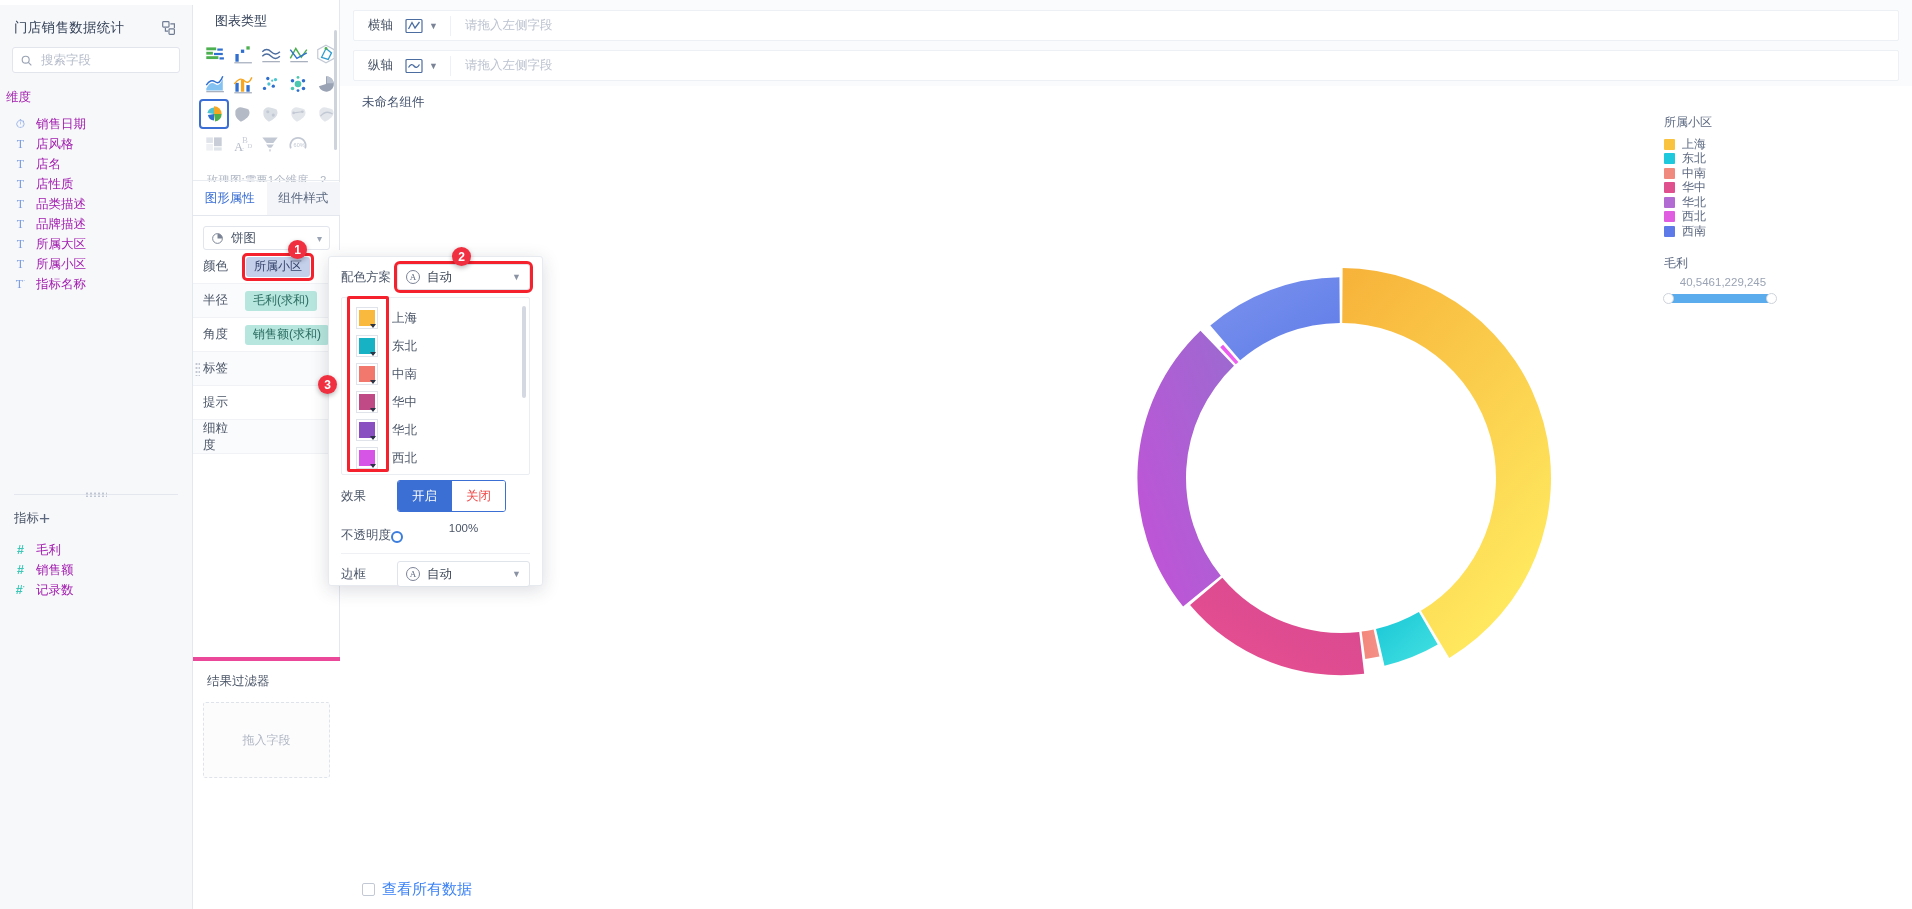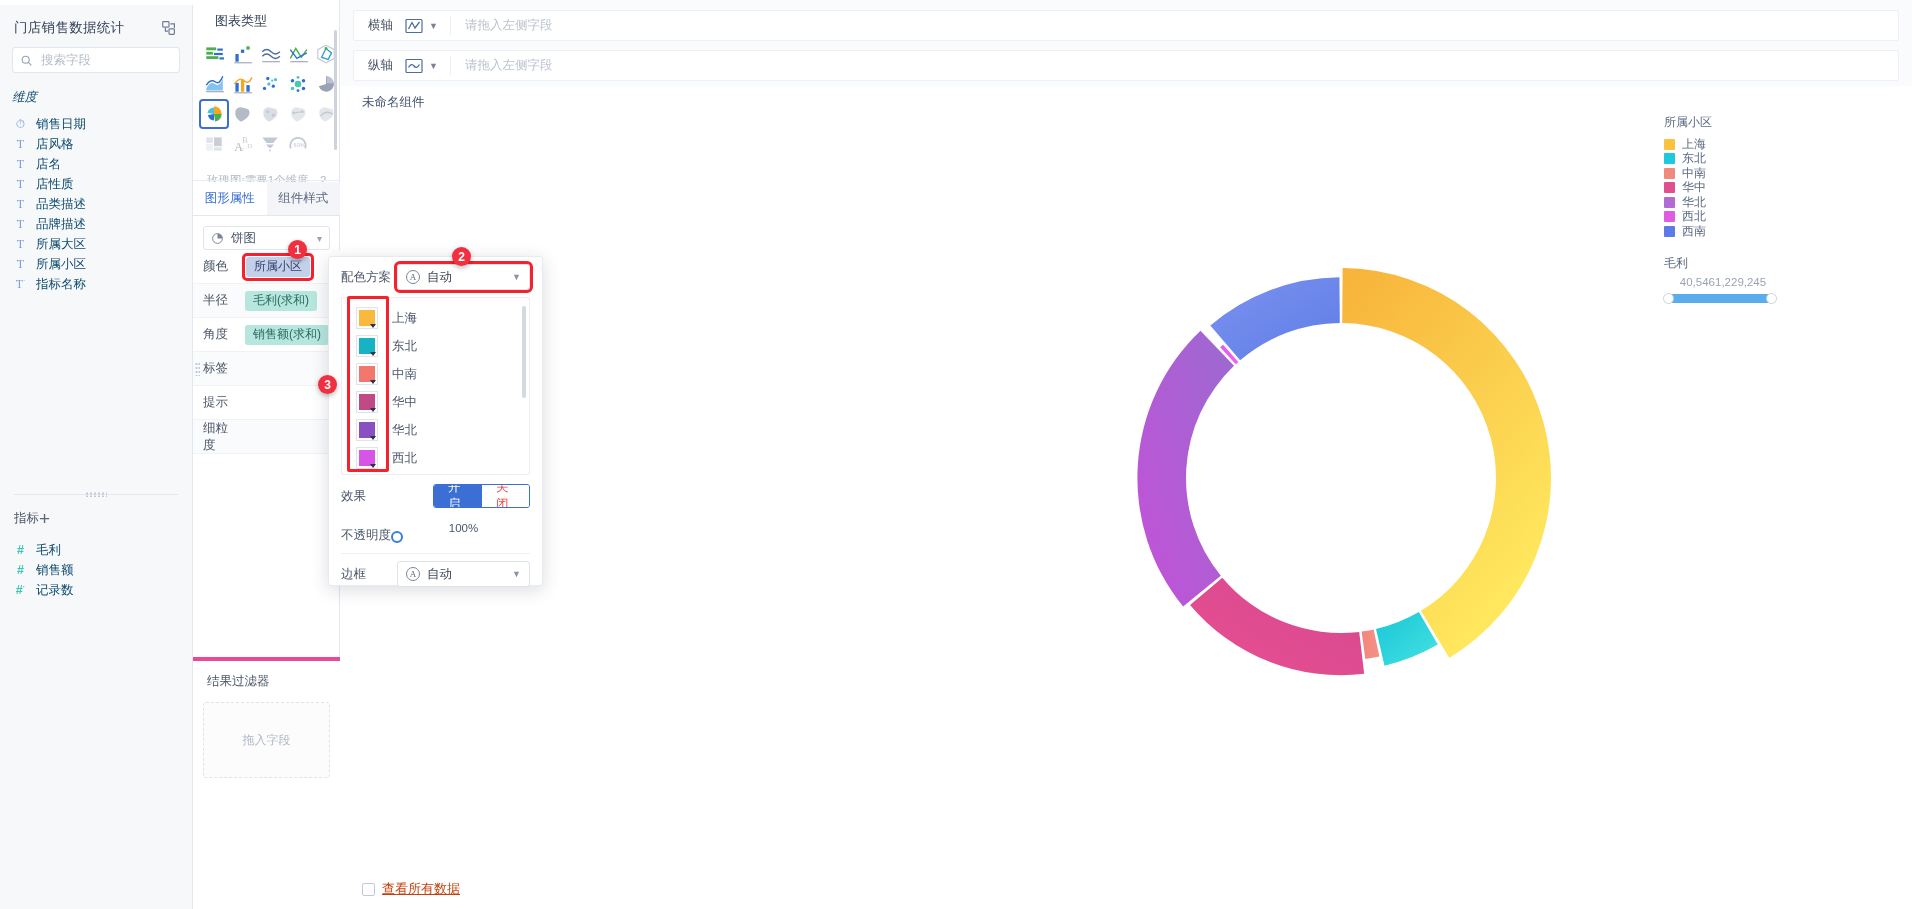--- a/index.html
+++ b/index.html
@@ -29,34 +29,34 @@
     margin: 2px 12px 0 12px; height: 26px; background: #fff;
     border: 1px solid #e2e5ec; border-radius: 3px;
     display: flex; align-items: center; padding: 0 7px; gap: 6px;
   }
   .searchbox svg { width: 13px; height: 13px; color: #9aa3b4; flex: none;}
   .searchbox input {
     border: 0; outline: 0; background: transparent; width: 100%;
     font-size: 12.5px; color: #3d4757; font-family: inherit;
   }
   .searchbox input::placeholder { color: #b6bdcb; }
-  .sec-label { padding: 16px 14px 8px 12px; font-size: 12.5px; color: #0c4a6e; font-style: italic; }
+  .sec-label { padding: 16px 14px 8px 6px; font-size: 12.5px; color: #a21caf; }
   .field-list { padding: 0; }
   .field-item {
     display: flex; align-items: center; gap: 9px;
     padding: 4px 14px; height: 20px; cursor: pointer;
   }
   .field-item .ic {
     width: 13px; text-align: center; flex: none;
     font-size: 12px; color: #7b9ce0; font-family: "Liberation Serif", serif;
   }
   .field-item .ic.tIc { font-weight: 400; }
   .field-item .ic.clock { color:#7b9ce0; }
   .field-item .ic.hash { color: #3fc6b7; font-family: "Liberation Sans", sans-serif; font-weight:600; font-size:12.5px;}
-  .field-item .nm { font-size: 12.5px; color: #0c4a6e; white-space: nowrap; }
+  .field-item .nm { font-size: 12.5px; color: #a21caf; white-space: nowrap; }
   .fp-divider {
     position:absolute; left: 14px; right: 14px; height:1px; background:#e4e7ed;
   }
   .graber {
     position:absolute; left: 50%; transform: translateX(-50%);
     width: 22px; height: 5px;
     background-image: radial-gradient(circle, #c0c6d2 1px, transparent 1.2px);
     background-size: 4px 3px;
   }
   .metrics-head {
@@ -175,21 +175,21 @@
     background: #e8eaef; position: relative;
   }
   .lm-fill { position:absolute; left: 5px; right: 5px; top:0; bottom:0; background:#5bacec; border-radius:5px;}
   .lm-knob { position:absolute; top:-1px; width: 11px; height: 11px; border-radius:50%; background:#fff; border:1px solid #cdd3dc;}
 
   .bottombar {
     position: absolute; left: 0; right: 0; bottom: 0; height: 40px;
     display: flex; align-items: center; padding-left: 22px; gap: 7px; background:#fff;
   }
   .cbx { width: 13px; height: 13px; border: 1px solid #c3c9d4; border-radius: 2px; background:#fff; cursor:pointer;}
-  .cbx-lb { font-size: 13px; color: #c2410c; text-decoration: underline; }
+  .cbx-lb { font-size: 15px; color: #3b82f6; }
 
   
   .popup {
     position: absolute; left: 328px; top: 256px; width: 215px; height: 330px;
     background: #fff; border: 1px solid #e7eaef; border-radius: 3px;
     box-shadow: 0 4px 18px rgba(30,40,70,.16); z-index: 40;
   }
   .pp-row { display: flex; align-items: center; padding: 0 12px; height: 40px; }
   .pp-key { width: 56px; font-size: 12.5px; color: #4a5567; flex: none; }
   .pp-select {
@@ -223,23 +223,22 @@
   .cl-name { font-size: 12.5px; color: #4a5567; }
   .cl-scroll {
     position:absolute; right: 3px; top: 8px; width: 4px; height: 92px;
     background: #d4d9e1; border-radius: 2px;
   }
   .cl-hl {
     position: absolute; left: 18px; top: 39px; width: 42px; height: 176px;
     border: 3px solid #f5222d; border-radius: 2px; pointer-events:none; z-index: 5;
   }
   .seg {
-    display:flex; height: 24px; border-radius: 3px; overflow: hidden;
+    display:flex; height: 32px; border-radius: 3px; overflow: hidden;
     border: 1px solid #3b6fd4;
-    margin-left: 36px;
   }
   .seg div {
     padding: 0 14px; display:flex; align-items:center; font-size:12.5px; cursor:pointer;
   }
   .seg .on { background:#3b6fd4; color:#fff; }
   .seg .off { background:#fff; color:#ef4444; border-left: 1px solid #3b6fd4;}
   .opa-wrap { position: relative; flex:1; }
   .opa-val { position:absolute; top: -13px; left: 50%; transform: translateX(-50%); font-size: 11.5px; color:#4a5567;text-align:center; }
   .opa-track { height: 4px; border-radius: 2px; background: #3b7ddd; position: relative; }
   .opa-knob {

